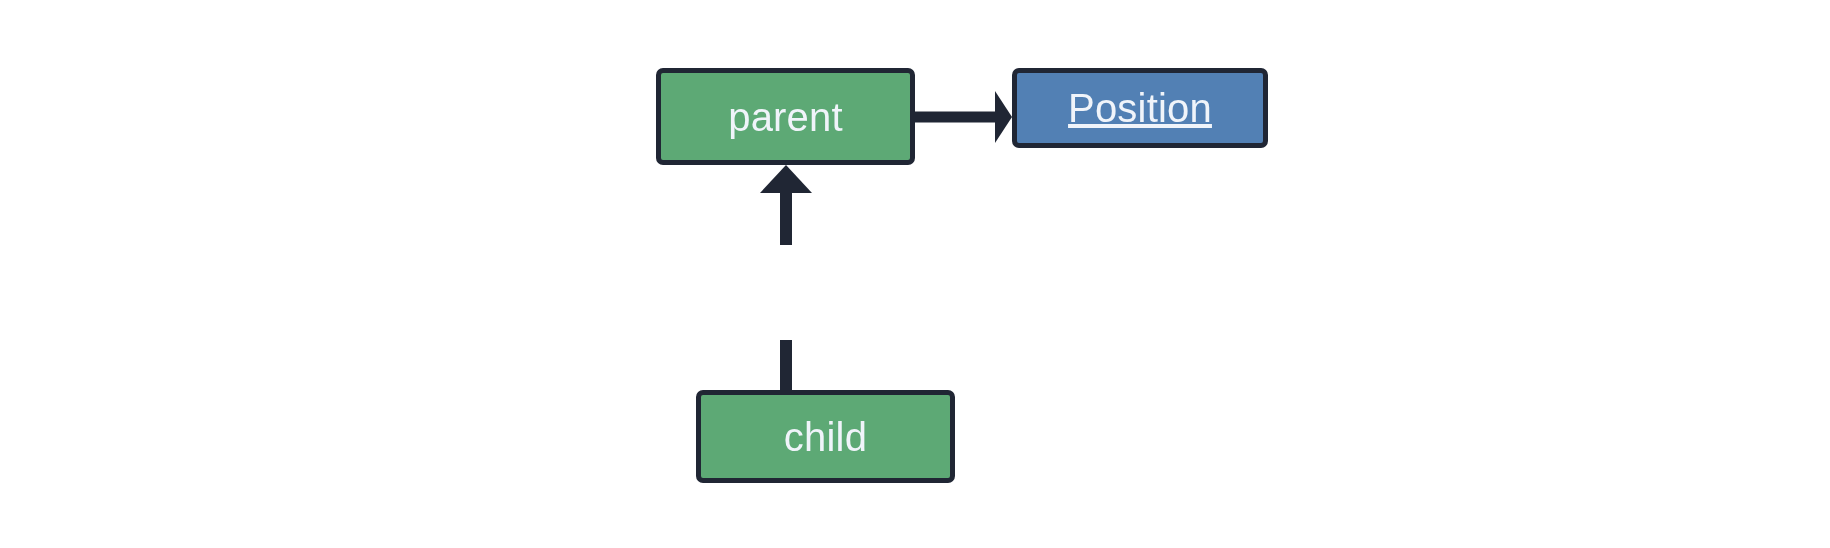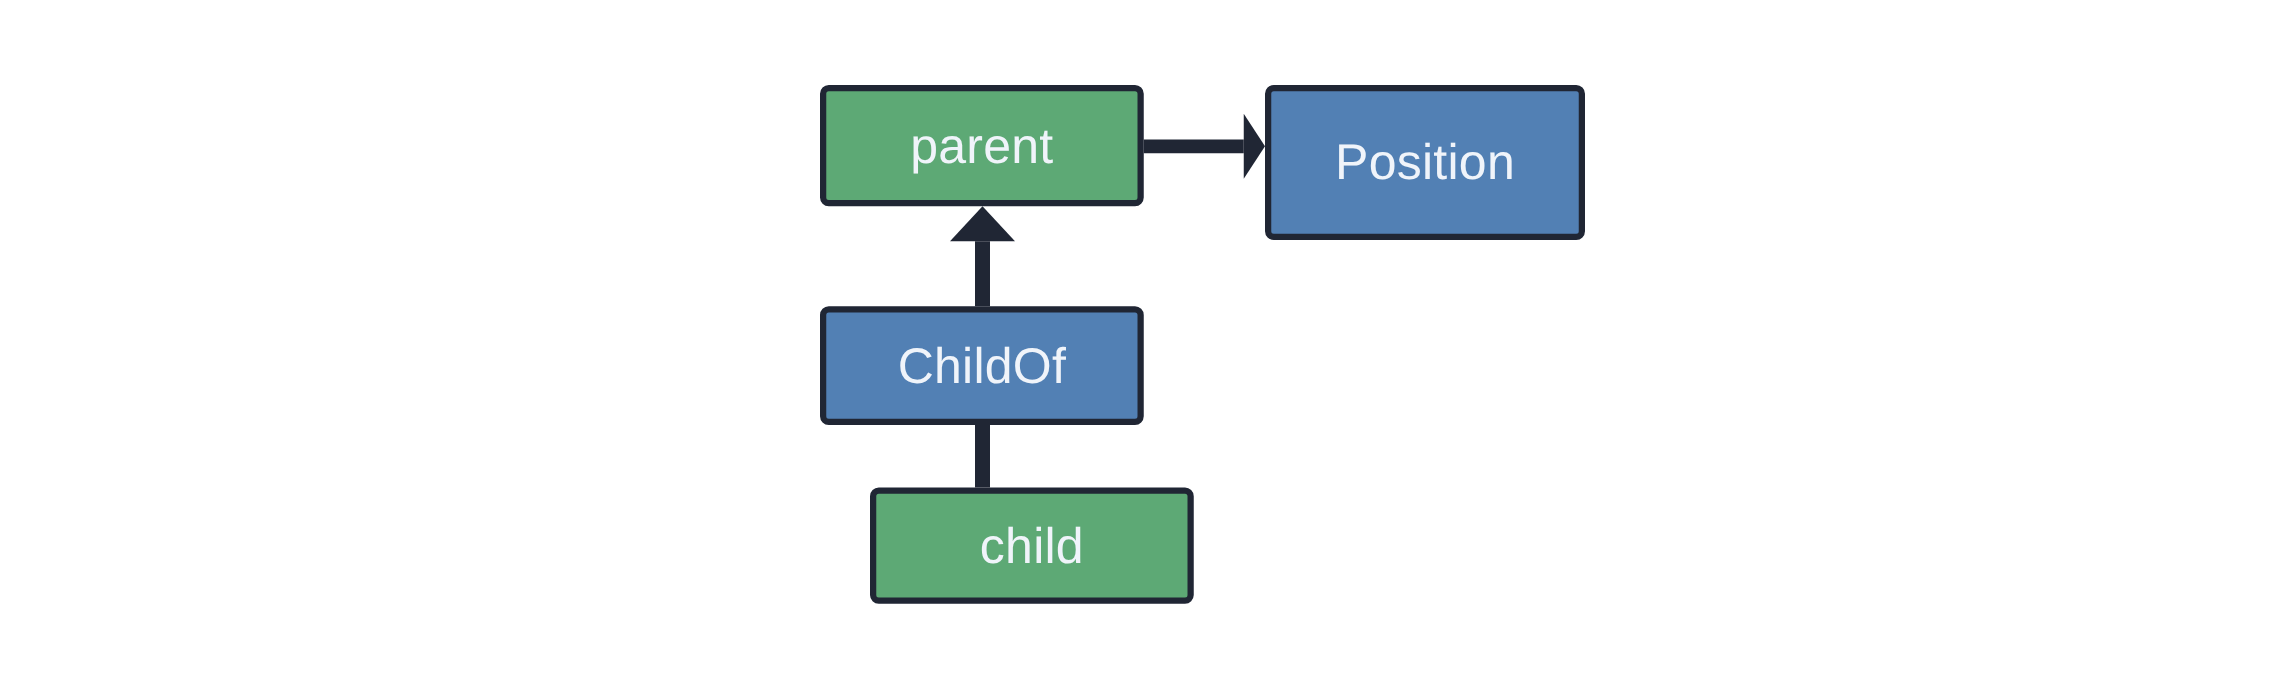--- a/index.html
+++ b/index.html
@@ -48,21 +48,21 @@
   }
   .node-component {
     background: #5280b4;
   }
   .node-label {
     pointer-events: none;
     white-space: nowrap;
     text-align: center;
   }
   #node-parent  { left: 656px;  top: 68px;  width: 259px; height: 97px; }
-  #node-position{ left: 1012px; top: 68px;  width: 256px; height: 124px; }
+  #node-position{ left: 1012px; top: 68px;  width: 256px; height: 80px; text-decoration: underline; }
   #node-childof { left: 656px;  top: 245px; width: 259px; height: 95px; }
   #node-child   { left: 696px;  top: 390px; width: 259px; height: 93px; }
 </style>
 </head>
 <body>
 
 <div id="diagram-canvas">
 
   <svg id="graph-svg" viewBox="0 0 1830 548" xmlns="http://www.w3.org/2000/svg">
 
@@ -82,21 +82,18 @@
   </svg>
 
   <div id="node-parent" class="node-box node-entity">
     <span class="node-label">parent</span>
   </div>
 
   <div id="node-position" class="node-box node-component">
     <span class="node-label">Position</span>
   </div>
 
-  <div id="node-childof" class="node-box node-component">
-    <span class="node-label">ChildOf</span>
-  </div>
 
   <div id="node-child" class="node-box node-entity">
     <span class="node-label">child</span>
   </div>
 
 </div>
 
 </body></html>

